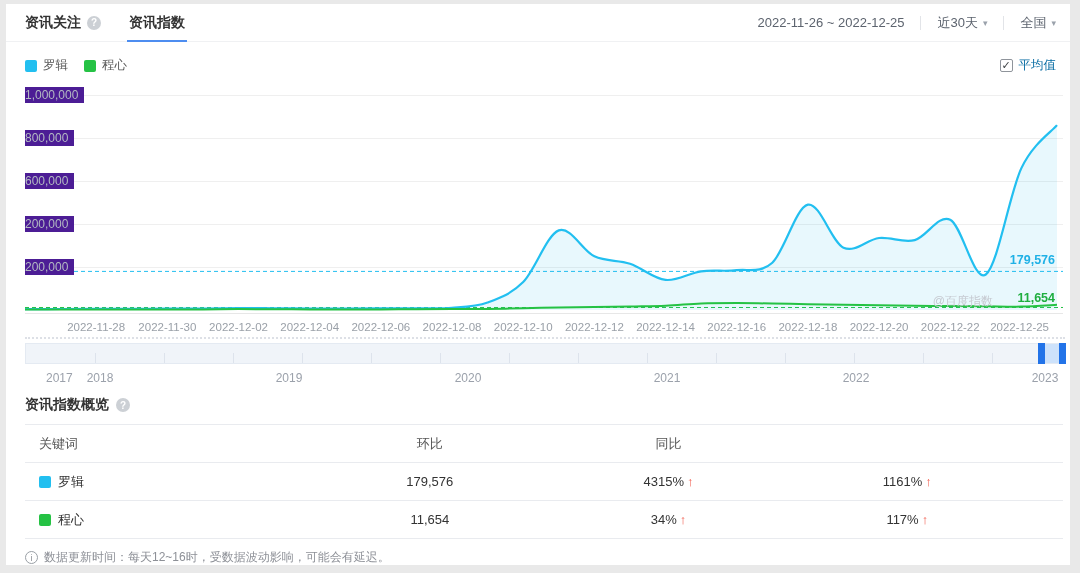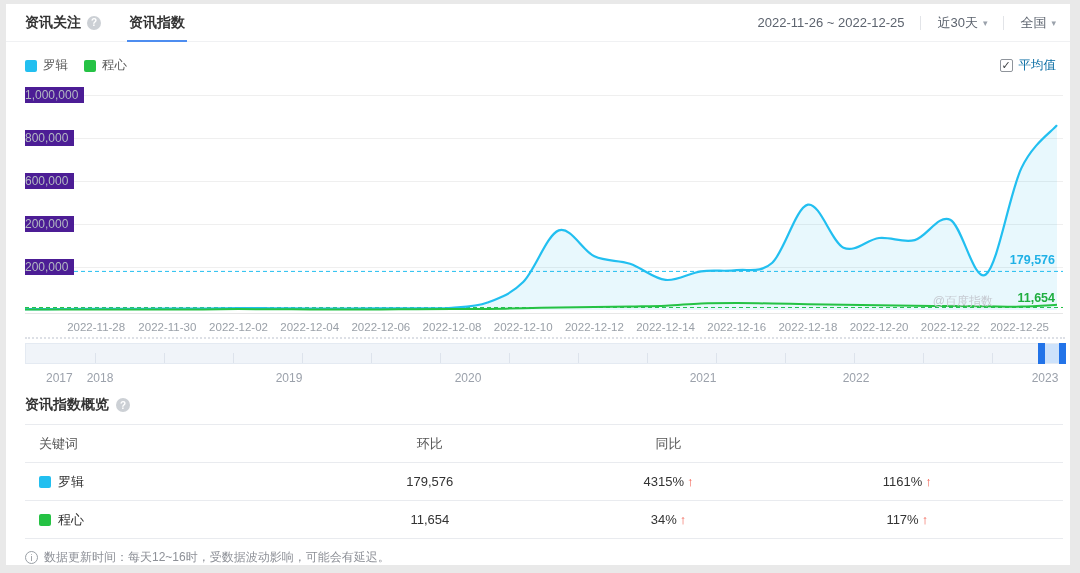--- a/index.html
+++ b/index.html
@@ -165,21 +165,21 @@
         <i class="bar-tick" style="left: 759px;"></i>
         <i class="bar-tick" style="left: 828px;"></i>
         <i class="bar-tick" style="left: 897px;"></i>
         <i class="bar-tick" style="left: 966px;"></i>
       </div>
     <div id="year-labels">
         <span class="year-label" style="left: -14px; margin-left: 35px;">2017</span>
         <span class="year-label" style="left: 75px; transform: translateX(-50%);">2018</span>
         <span class="year-label" style="left: 264px; transform: translateX(-50%);">2019</span>
         <span class="year-label" style="left: 443px; transform: translateX(-50%);">2020</span>
-        <span class="year-label" style="left: 642px; transform: translateX(-50%); margin-left: 36px;">2021</span>
+        <span class="year-label" style="left: 642px; transform: translateX(-50%);">2021</span>
         <span class="year-label" style="left: 831px; transform: translateX(-50%);">2022</span>
         <span class="year-label" style="left: 1020px; transform: translateX(-50%);">2023</span>
       </div>
   </div>
 
   <div class="overview">
     <div class="ov-title-row">
       <span class="ov-title">资讯指数概览</span>
       <span class="help-icon">?</span>
     </div>

